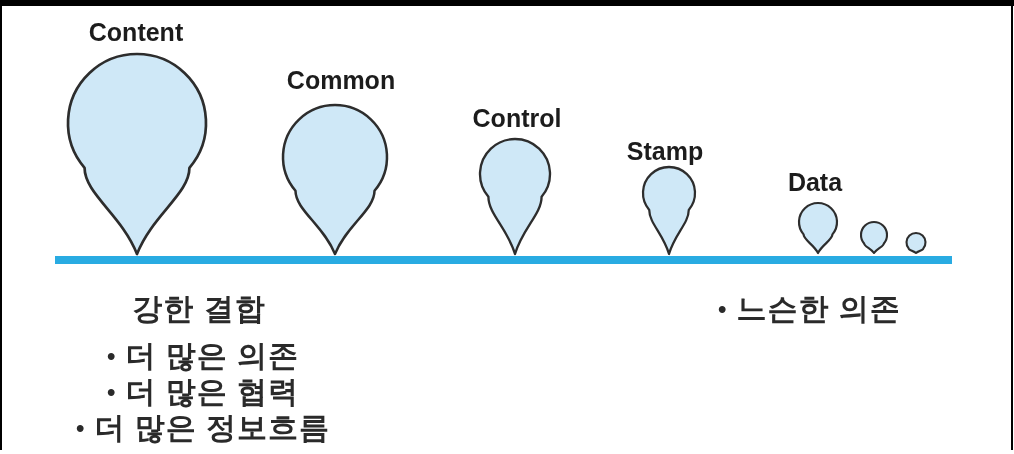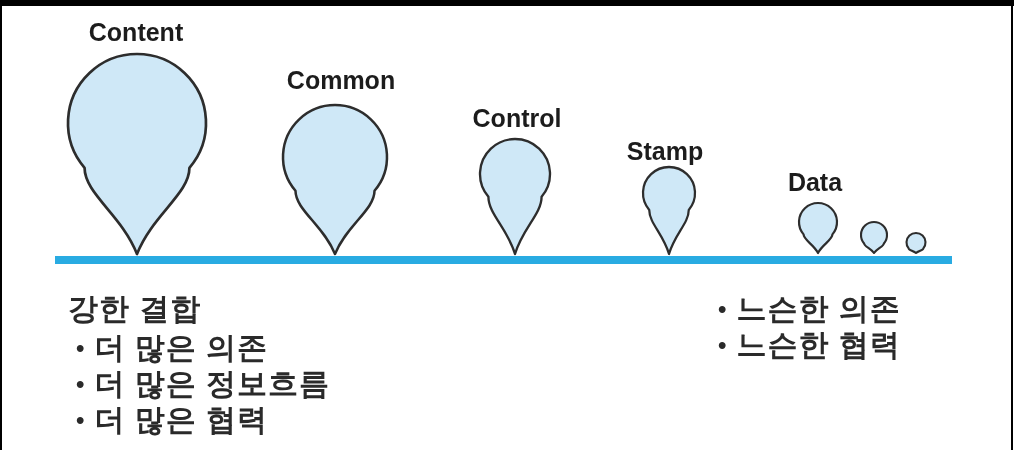--- a/index.html
+++ b/index.html
@@ -9,20 +9,21 @@
     height: 454px;
     background: #ffffff;
     overflow: hidden;
     font-family: "Liberation Sans", sans-serif;
   }
   .figure {
     position: relative;
     width: 858px;
     height: 454px;
     background: #ffffff;
+    text-align: center;
   }
   .border-top {
     position: absolute;
     left: 0; top: 0;
     width: 1014px; height: 6px;
     background: #000000;
   }
   .border-left {
     position: absolute;
     left: 0; top: 0;
@@ -58,21 +59,21 @@
     top: 291px;
     color: #2a2a2a;
     font-size: 30px;
     font-weight: 600;
     line-height: 36px;
     letter-spacing: 1px;
     white-space: nowrap;
   }
   .text-block.left  { left: 68px;  }
   .text-block.right { left: 710px; }
-  .text-block .heading { margin-bottom: 3px; }
+  .text-block .heading { margin-bottom: 11px; }
   .bullet-line { padding-left: 8px; }
   .bullet {
     font-size: 24px;
     margin-right: 9px;
     vertical-align: 2px;
   }
 </style>
 </head>
 <body>
 
@@ -94,21 +95,20 @@
       <text x="815" y="191" text-anchor="middle" class="drop-label">Data</text>
       <path d="M 874 253 C 871.14 248.7025 864.12 246.315 864.12 243.45 A 13 13 0 1 1 883.88 243.45 C 883.88 246.315 876.86 248.7025 874 253 Z" fill="#cfe8f7" stroke="#2d2d2d" stroke-width="2.13" stroke-linejoin="round"></path>
       <path d="M 916 253 C 913.91 251.05375 908.78 249.9725 908.78 248.675 A 9.5 9.5 0 1 1 923.22 248.675 C 923.22 249.9725 918.09 251.05375 916 253 Z" fill="#cfe8f7" stroke="#2d2d2d" stroke-width="2.10" stroke-linejoin="round"></path>
     </svg>
 
   <div class="baseline" style="background: rgb(41, 171, 226);"></div>
 
   <div class="text-block left">
     <div class="heading">강한 결합</div>
     <div class="bullet-line"><span class="bullet">•</span><span>더 많은 의존</span></div>
+    <div class="bullet-line"><span class="bullet">•</span><span>더 많은 협력</span></div>
     <div class="bullet-line"><span class="bullet">•</span><span>더 많은 정보흐름</span></div>
-    <div class="bullet-line"><span class="bullet">•</span><span>더 많은 협력</span></div>
   </div>
 
   <div class="text-block right">
     <div class="bullet-line"><span class="bullet">•</span><span>느슨한 의존</span></div>
-    <div class="bullet-line"><span class="bullet">•</span><span>느슨한 협력</span></div>
   </div>
 </div>
 
 </body></html>

